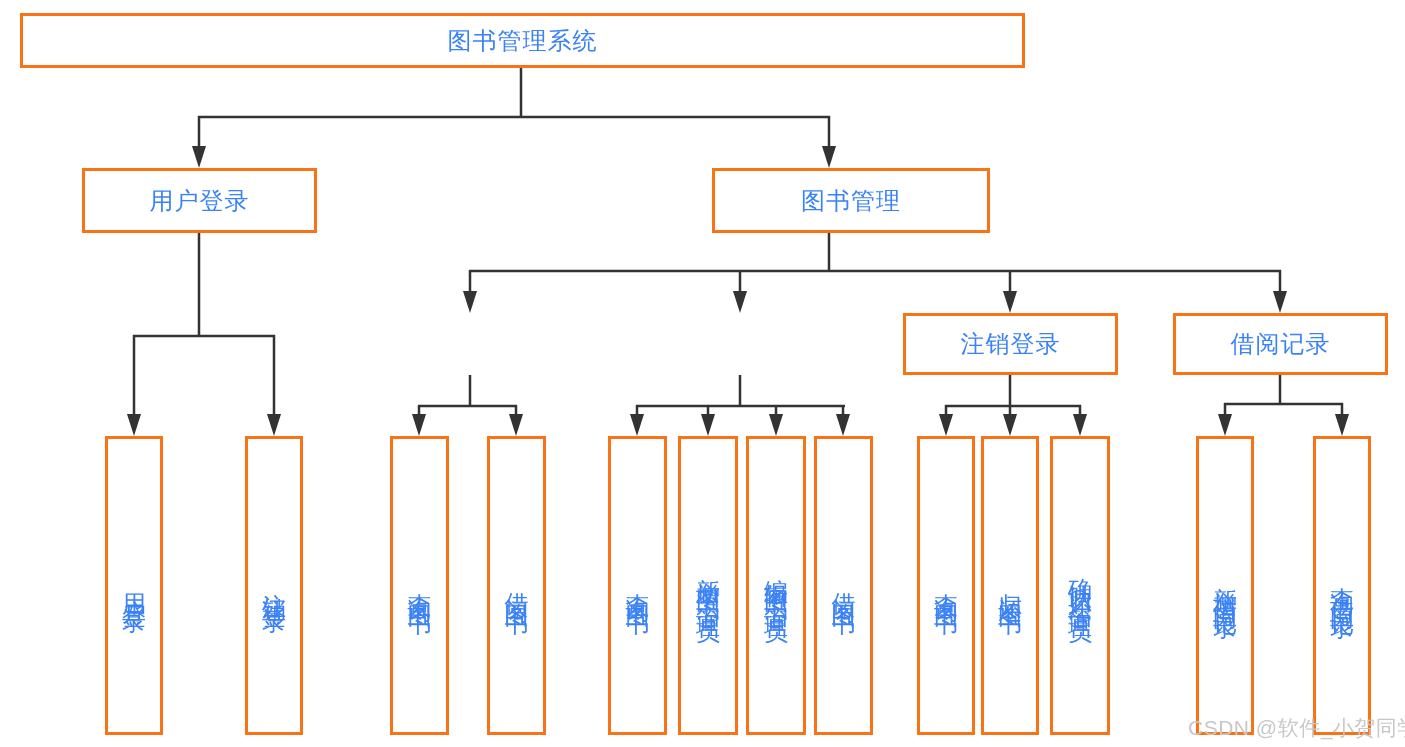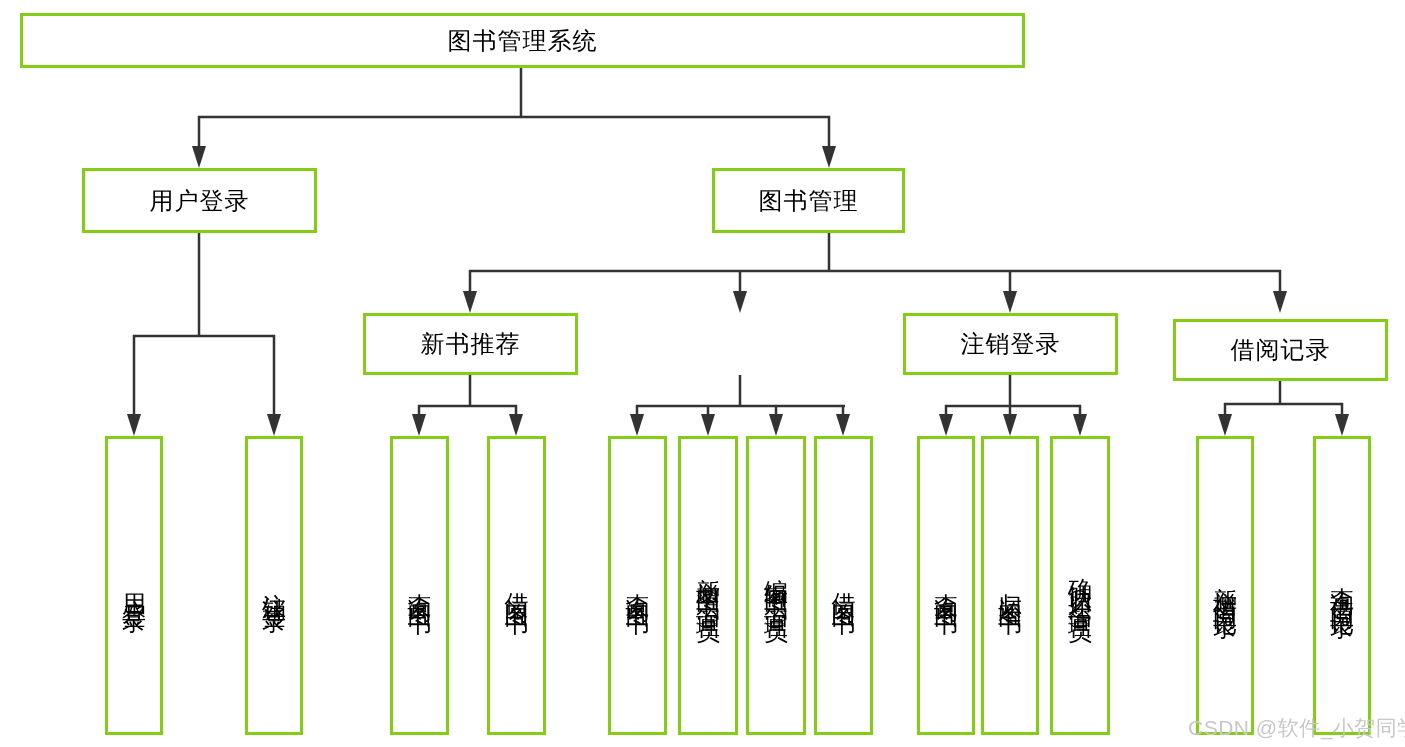--- a/index.html
+++ b/index.html
@@ -13,28 +13,28 @@
     overflow: hidden;
   }
   .connectors {
     position: absolute;
     left: 0; top: 0;
     width: 1405px; height: 747px;
   }
   .box {
     position: absolute;
     box-sizing: border-box;
-    border: 3px solid #84cc16;
+    border: 3px solid #f97316;
     background: #ffffff;
     display: flex;
     align-items: center;
     justify-content: center;
     font-size: 24px;
     letter-spacing: 1px;
-    color: #000000;
+    color: #3b82f6;
     text-align: center;
   }
   .leaf {
     writing-mode: vertical-rl;
     letter-spacing: 6px;
     font-size: 24px;
     line-height: 1;
   }
   .watermark {
     position: absolute;
@@ -89,25 +89,24 @@
       <polygon points="1003,414 1017,414 1010,436"></polygon>
       <polygon points="1073,414 1087,414 1080,436"></polygon>
       <polygon points="1218,414 1232,414 1225,436"></polygon>
       <polygon points="1335,414 1349,414 1342,436"></polygon>
     </g>
   </svg>
 
   <div class="box" style="left:20px; top:13px; width:1005px; height:55px;">图书管理系统</div>
 
   <div class="box" style="left:82px; top:168px; width:235px; height:65px;">用户登录</div>
-  <div class="box" style="left:712px; top:168px; width:193px; height:65px;">图书管理</div>
+  <div class="box" style="left:712px; top:168px; width:278px; height:65px;">图书管理</div>
 
-  <div class="box" style="left:363px; top:313px; width:215px; height:62px;">新书推荐</div>
   <div class="box" style="left:903px; top:313px; width:215px; height:62px;">注销登录</div>
-  <div class="box" style="left:1173px; top:313px; width:215px; height:62px;margin-top:6px;">借阅记录</div>
+  <div class="box" style="left:1173px; top:313px; width:215px; height:62px;">借阅记录</div>
 
   <div class="box leaf" style="left:105px; top:436px; width:58px; height:299px;">用户登录</div>
   <div class="box leaf" style="left:245px; top:436px; width:58px; height:299px;">注销登录</div>
 
   <div class="box leaf" style="left:390px; top:436px; width:59px; height:299px;">查询图书</div>
   <div class="box leaf" style="left:487px; top:436px; width:59px; height:299px;">借阅图书</div>
 
   <div class="box leaf" style="left:608px; top:436px; width:59px; height:299px;">查询图书</div>
   <div class="box leaf" style="left:678px; top:436px; width:60px; height:299px;">新增图书（管理员）</div>
   <div class="box leaf" style="left:746px; top:436px; width:60px; height:299px;">编辑图书（管理员）</div>

